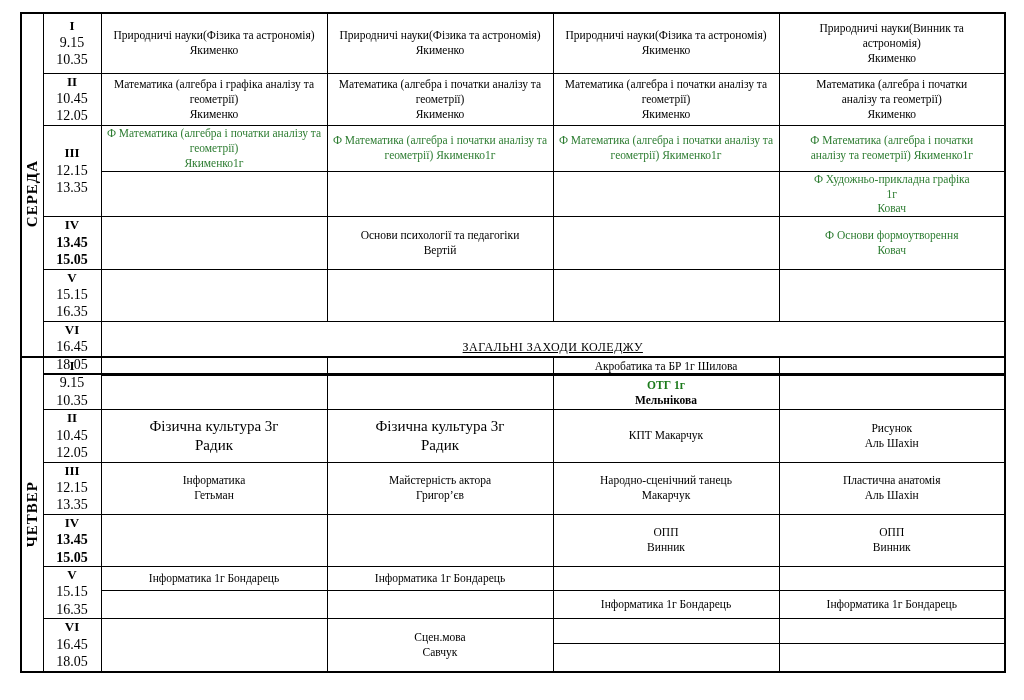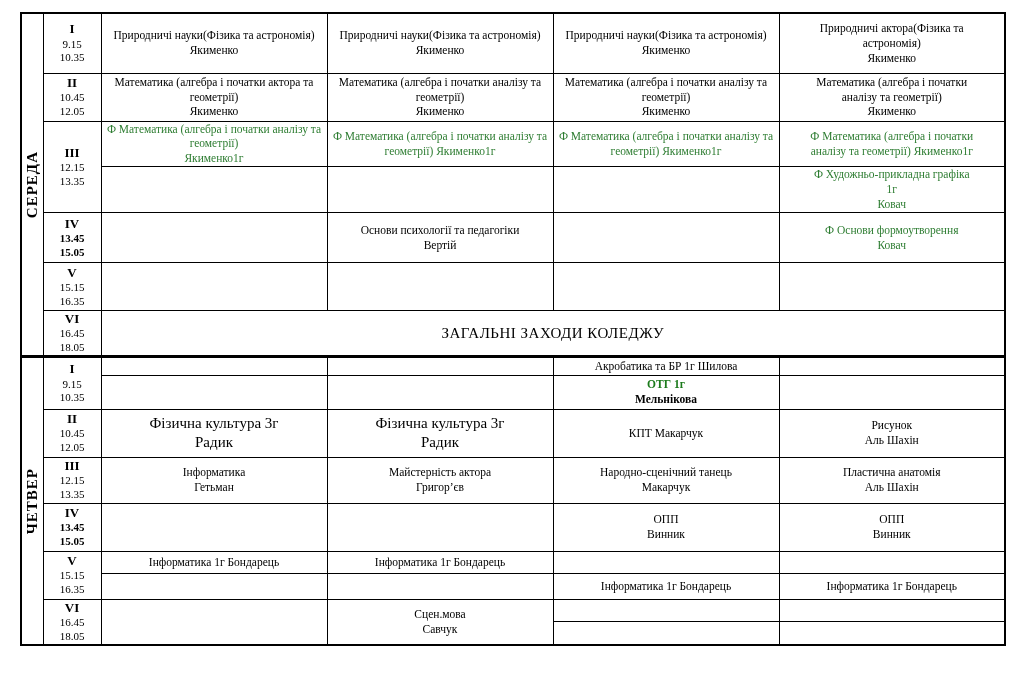--- a/index.html
+++ b/index.html
@@ -52,43 +52,44 @@
     line-height: 1.25;
     padding: 2px 0;
   }
   .timecell .roman {
     font-weight: bold;
     font-size: 13px;
     display: block;
   }
   .timecell .t {
     display: block;
-    font-size: 11px;
+    font-size: 14px;
   }
   .timecell.bold .t {
     font-weight: bold;
     text-align: center;
   }
   .lesson {
     font-size: 11.5px;
     line-height: 1.3;
     padding: 2px 4px;
   }
   .lesson .l1, .lesson .l2, .lesson .l3 {
     display: block;
   }
   .green {
     color: #2e7d32;
   }
   .green-strong {
     color: #1b7a1b;
   }
   .bigcenter {
-    font-size: 15px;
+    font-size: 12px;
     letter-spacing: 0.5px;
+    text-decoration: underline;
   }
   .subj-narrow {
     font-size: 15px;
     line-height: 1.25;
   }
 </style>
 </head>
 <body>
 
 <div class="page">
@@ -119,34 +120,34 @@
         </td>
         <td class="lesson">
           <span class="l1">Природничі науки(Фізика та астрономія)</span>
           <span class="l2">Якименко</span>
         </td>
         <td class="lesson">
           <span class="l1">Природничі науки(Фізика та астрономія)</span>
           <span class="l2">Якименко</span>
         </td>
         <td class="lesson">
-          <span class="l1">Природничі актора(Фізика та</span>
+          <span class="l1">Природничі науки(Винник та</span>
           <span class="l2">астрономія)</span>
           <span class="l3">Якименко</span>
         </td>
       </tr>
 
       <tr style="height:48px;">
         <td class="timecell">
           <span class="roman">II</span>
           <span class="t">10.45</span>
           <span class="t">12.05</span>
         </td>
         <td class="lesson">
-          <span class="l1">Математика (алгебра і початки актора та геометрії)</span>
+          <span class="l1">Математика (алгебра і графіка аналізу та геометрії)</span>
           <span class="l2">Якименко</span>
         </td>
         <td class="lesson">
           <span class="l1">Математика (алгебра і початки аналізу та</span>
           <span class="l2">геометрії)</span>
           <span class="l3">Якименко</span>
         </td>
         <td class="lesson">
           <span class="l1">Математика (алгебра і початки аналізу та</span>
           <span class="l2">геометрії)</span>

